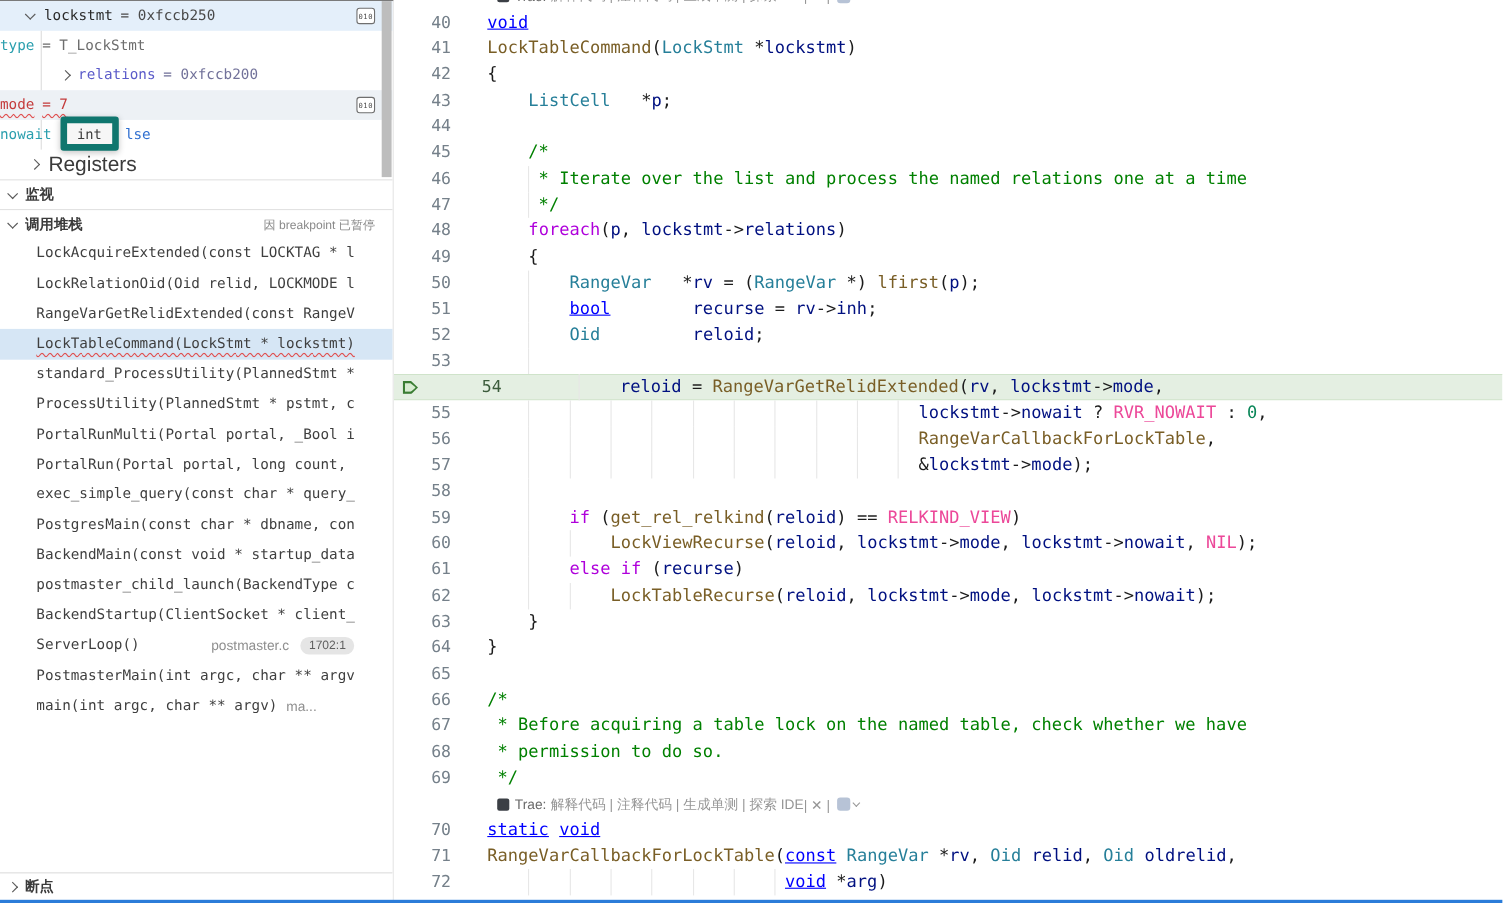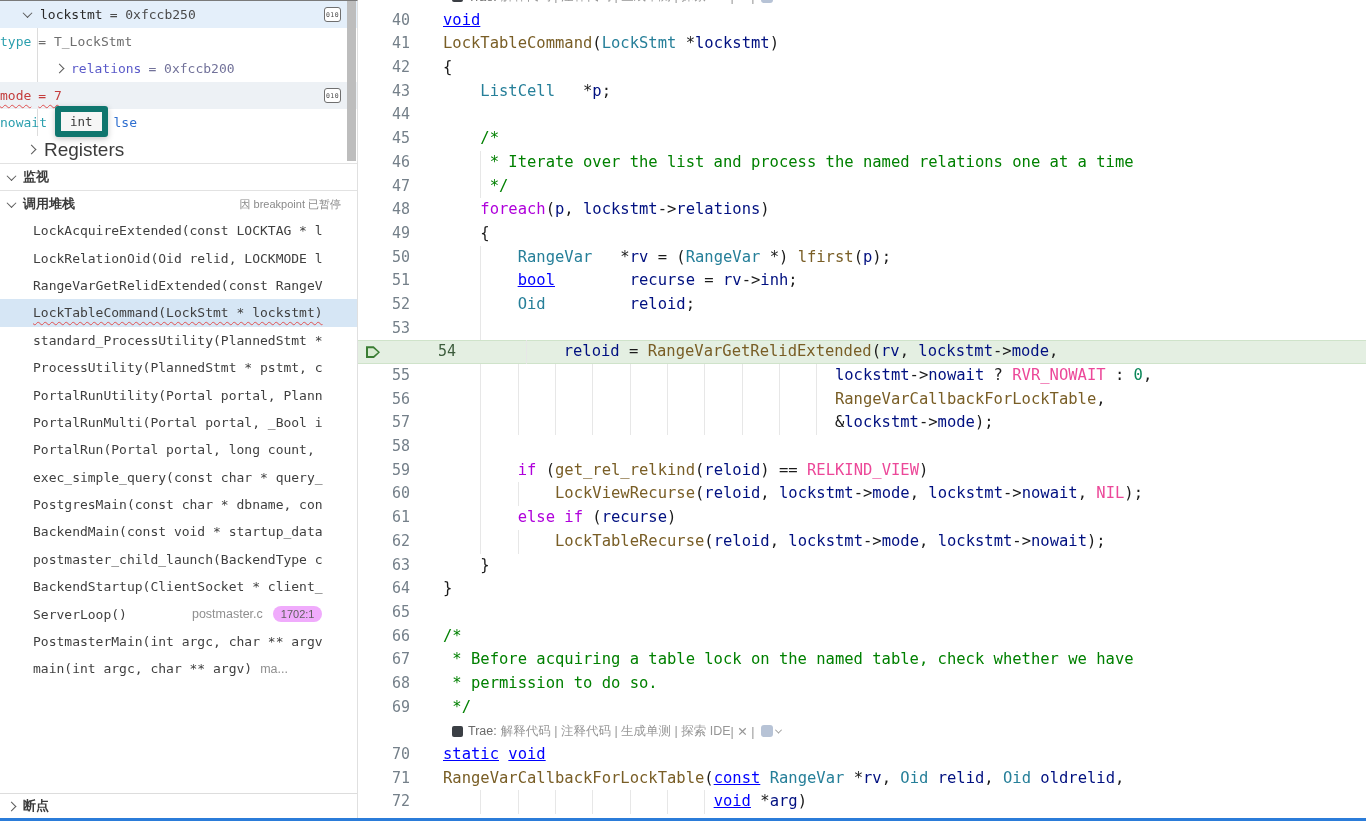--- a/index.html
+++ b/index.html
@@ -47,21 +47,21 @@
   .sec-header { height:27px; display:flex; align-items:center; padding-left:8px;
                 border-top:1px solid #e2e2e2; font-size:13px; font-weight:700; color:#3b3b3b; }
   .sec-header .chev { margin-right:8px; }
   .sec-status { margin-left:auto; padding-right:16px; font-weight:400; font-size:11px; color:#8a8a8a; }
 
   .frame { height:27.4px; display:flex; align-items:center; padding-left:33px;
            font:13px "DejaVu Sans Mono","Liberation Mono",monospace; color:#3f3f3f;
            white-space:nowrap; overflow:hidden; }
   .frame.sel { background:var(--selframe); }
   .ffile { color:#8f8f8f; font:12.5px "Liberation Sans",sans-serif; }
-  .fbadge { margin-left:10px; background:#f0abfc; color:#5f5f5f; border-radius:9px;
+  .fbadge { margin-left:10px; background:#e5e5e5; color:#5f5f5f; border-radius:9px;
             padding:2px 8px; font:11px "Liberation Sans",sans-serif;text-align:center; }
 
   .bp-header { position:absolute; left:0; right:0; bottom:3px; height:25px; background:#fff;
                border-top:1px solid #ddd; display:flex; align-items:center; padding-left:8px;
                font-size:13px; font-weight:700; color:#3b3b3b; }
   .bp-header .chev { margin-right:8px; }
 
   .sb-thumb { position:absolute; top:0; right:1px; width:9px; height:160px; background:#bdbdbd; }
 
   
@@ -164,23 +164,20 @@
         <div class="frame sel">
           <span class="flabel redwavy">LockTableCommand(LockStmt * lockstmt)</span>
         </div>
         <div class="frame">
           <span class="flabel">standard_ProcessUtility(PlannedStmt *</span>
         </div>
         <div class="frame">
           <span class="flabel">ProcessUtility(PlannedStmt * pstmt, c</span>
         </div>
         <div class="frame">
-          <span class="flabel">PortalRunUtility(Portal portal, Plann</span>
-        </div>
-        <div class="frame">
           <span class="flabel">PortalRunMulti(Portal portal, _Bool i</span>
         </div>
         <div class="frame">
           <span class="flabel">PortalRun(Portal portal, long count,</span>
         </div>
         <div class="frame">
           <span class="flabel">exec_simple_query(const char * query_</span>
         </div>
         <div class="frame">
           <span class="flabel">PostgresMain(const char * dbname, con</span>

